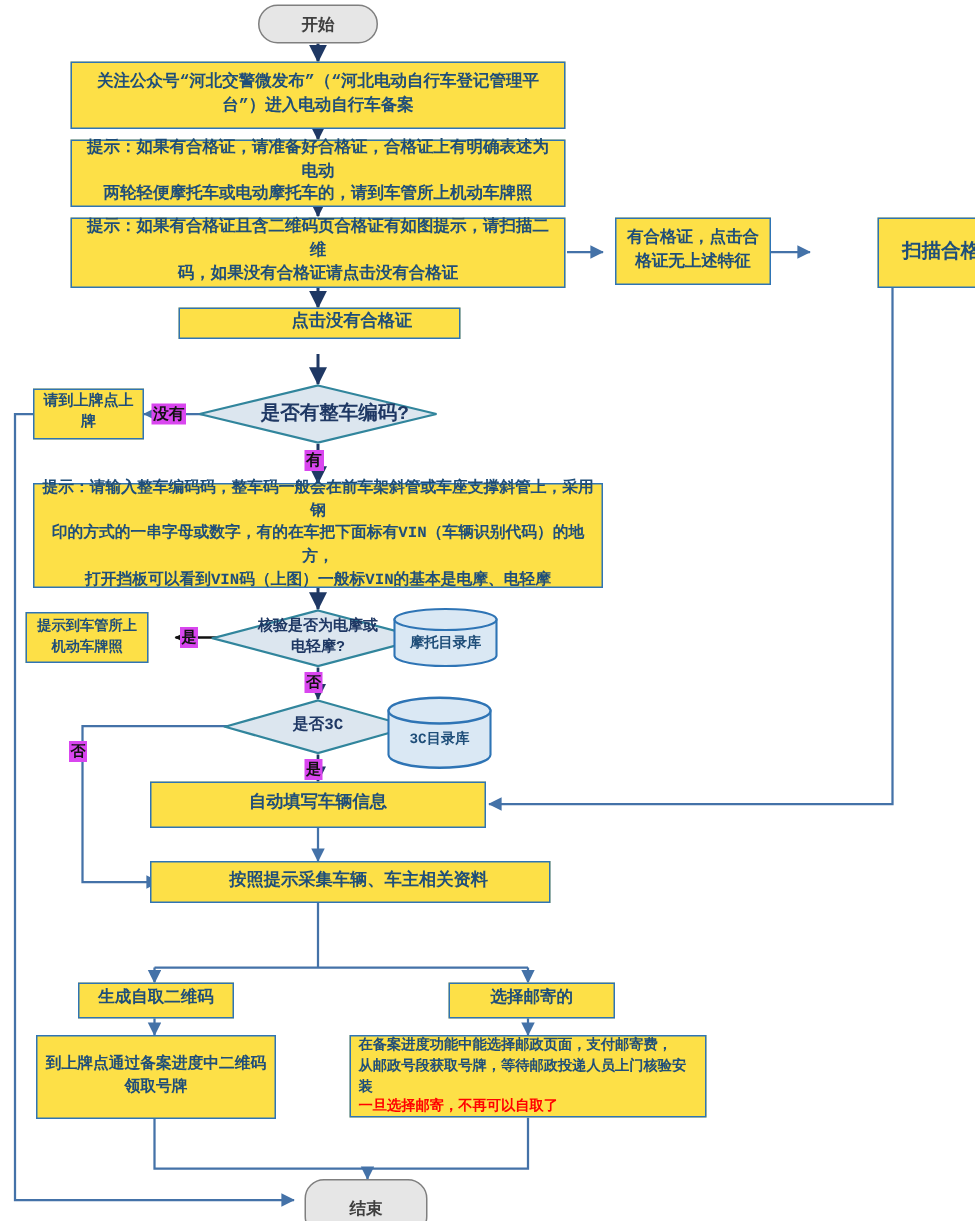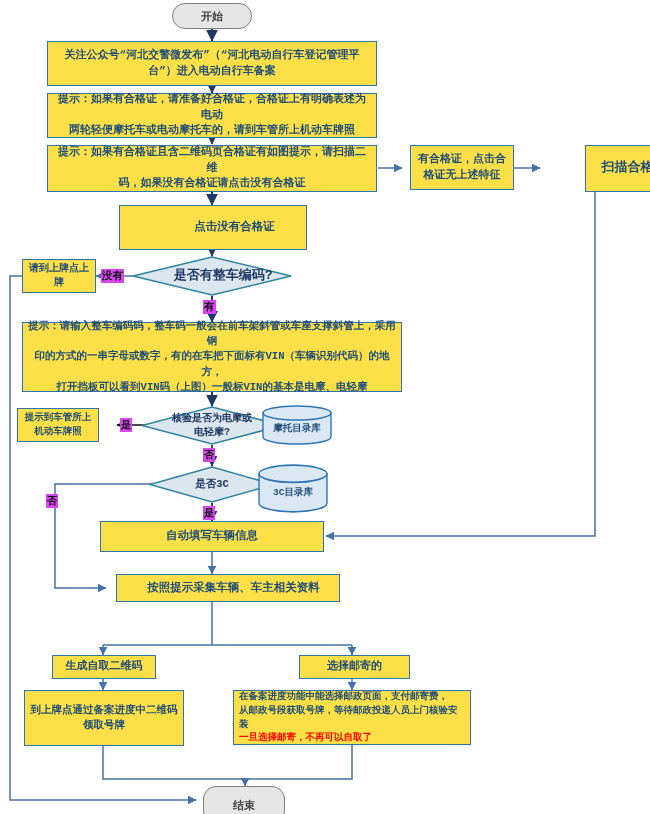--- a/index.html
+++ b/index.html
@@ -145,21 +145,21 @@
     <div>
       <span class="l1">有合格证，点击合</span>
       <span class="l1">格证无上述特征</span>
     </div>
   </div>
 
   <div class="node proc" style="left:546px;top:145px;width:98px;height:47px;font-size:13px;margin-left:39px;">
     <span>扫描合格证</span>
   </div>
 
-  <div class="node proc" style="left:119px;top:205px;width:188px;height:45px;font-size:11.5px;padding-left:48px;">
+  <div class="node proc" style="left:119px;top:205px;width:188px;height:21px;font-size:11.5px;padding-left:48px;">
     <span>点击没有合格证</span>
   </div>
 
   <div class="node diamond" style="left:132px;top:256px;width:160px;height:40px;font-size:13px;justify-content:flex-end;">
     <svg class="dshape" viewBox="0 0 160 40" preserveAspectRatio="none">
       <polygon points="80,1 159,20 80,39 1,20" fill="#dce6ef" stroke="#31859c" stroke-width="1.5"></polygon>
     </svg>
     <span class="dlabel">是否有整车编码?</span>
   </div>
 
@@ -215,21 +215,21 @@
       <path d="M1,8 L1,32 A34,7 0 0 0 69,32 L69,8 Z" fill="#dae8f4" stroke="#2e74b5" stroke-width="1.4"></path>
       <ellipse cx="35" cy="8" rx="34" ry="7" fill="#dae8f4" stroke="#2e74b5" stroke-width="1.4"></ellipse>
     </svg>
     <span class="dblabel">3C目录库</span>
   </div>
 
   <div class="node proc" style="left:100px;top:521px;width:224px;height:31px;font-size:11.5px;">
     <span>自动填写车辆信息</span>
   </div>
 
-  <div class="node proc" style="left:116px;top:574px;width:224px;height:28px;font-size:11.5px;padding-left:16px;">
+  <div class="node proc" style="left:100px;top:574px;width:267px;height:28px;font-size:11.5px;padding-left:16px;">
     <span>按照提示采集车辆、车主相关资料</span>
   </div>
 
   <div class="node proc" style="left:52px;top:655px;width:104px;height:24px;font-size:11px;">
     <span>生成自取二维码</span>
   </div>
 
   <div class="node proc" style="left:299px;top:655px;width:111px;height:24px;font-size:11px;">
     <span>选择邮寄的</span>
   </div>

